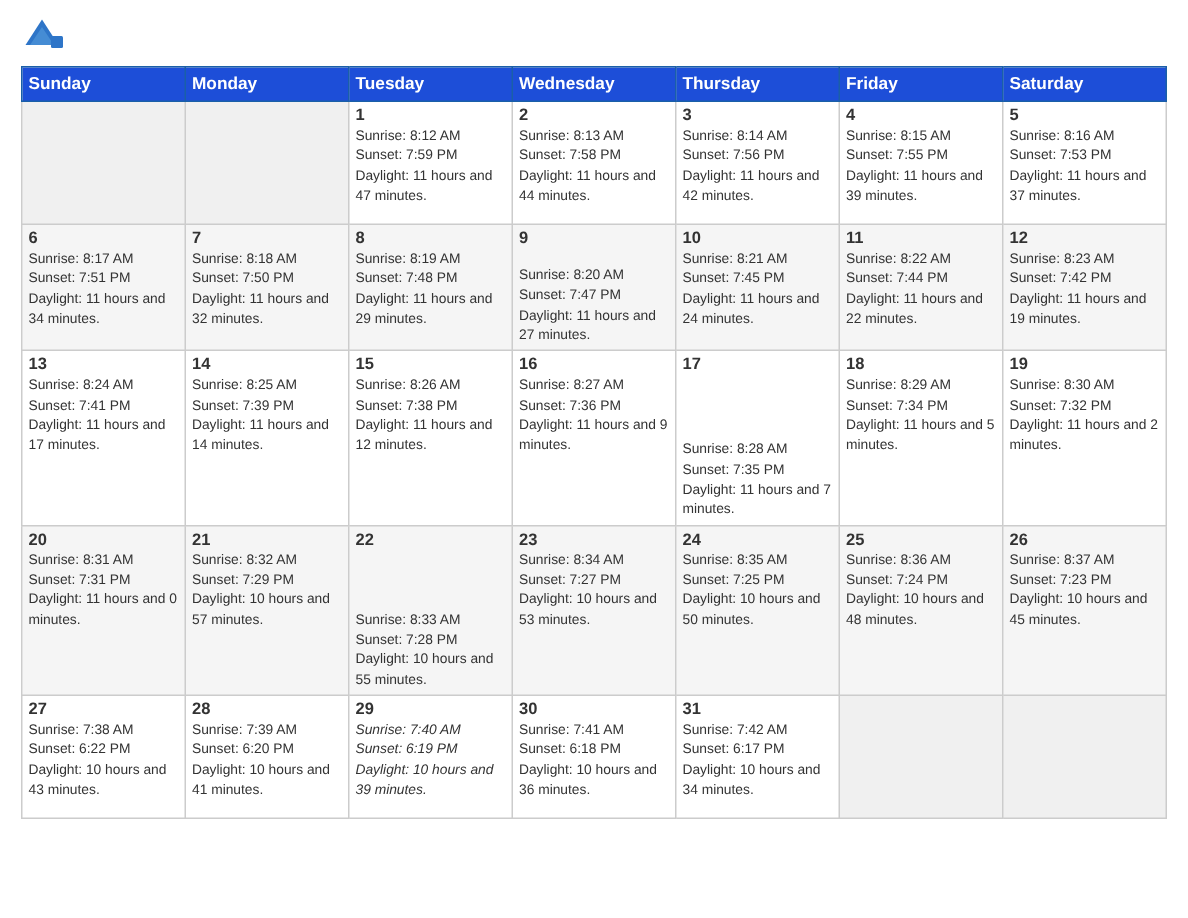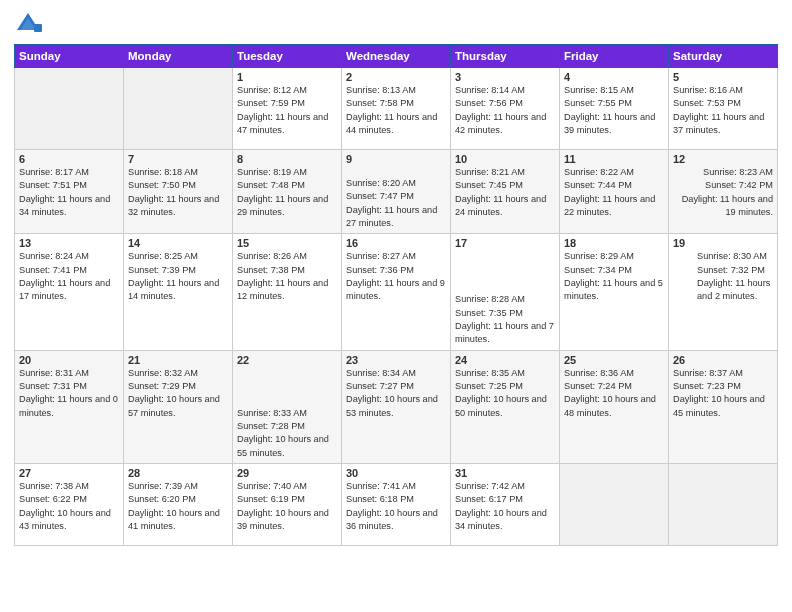--- a/index.html
+++ b/index.html
@@ -50,21 +50,21 @@
       font-size: 13px;
       color: #333;
       margin-top: 2px;
     }
     .calendar {
       width: 100%;
       border-collapse: collapse;
       table-layout: fixed;
     }
     .calendar th {
-      background: #6d28d9;
+      background: #1d4ed8;
       color: #fff;
       font-size: 11.5px;
       font-weight: bold;
       padding: 5px 4px;
       text-align: left;
       border: 1px solid #1a5fa8;
     }
     .calendar td {
       vertical-align: top;
       border: 1px solid #ccc;
@@ -192,21 +192,21 @@
 Daylight: 11 hours and 24 minutes.</div>
           </td>
           <td>
             <span class="day-num">11</span>
             <div class="day-info" style="white-space: pre-line;">Sunrise: 8:22 AM
 Sunset: 7:44 PM
 Daylight: 11 hours and 22 minutes.</div>
           </td>
           <td>
             <span class="day-num">12</span>
-            <div class="day-info" style="white-space: pre-line; text-align: right;">Sunrise: 8:23 AM
+            <div class="day-info" style="white-space: pre-line;">Sunrise: 8:23 AM
 Sunset: 7:42 PM
 Daylight: 11 hours and 19 minutes.</div>
           </td>
         </tr>
         <tr>
           <td>
             <span class="day-num">13</span>
             <div class="day-info" style="white-space: pre-line;">Sunrise: 8:24 AM
 Sunset: 7:41 PM
 Daylight: 11 hours and 17 minutes.</div>
@@ -236,21 +236,21 @@
 Daylight: 11 hours and 7 minutes.</div>
           </td>
           <td>
             <span class="day-num">18</span>
             <div class="day-info" style="white-space: pre-line;">Sunrise: 8:29 AM
 Sunset: 7:34 PM
 Daylight: 11 hours and 5 minutes.</div>
           </td>
           <td>
             <span class="day-num">19</span>
-            <div class="day-info" style="white-space: pre-line; margin-left: 24px;">Sunrise: 8:30 AM
+            <div class="day-info" style="white-space: pre-line;">Sunrise: 8:30 AM
 Sunset: 7:32 PM
 Daylight: 11 hours and 2 minutes.</div>
           </td>
         </tr>
         <tr>
           <td>
             <span class="day-num">20</span>
             <div class="day-info" style="white-space: pre-line;">Sunrise: 8:31 AM
 Sunset: 7:31 PM
 Daylight: 11 hours and 0 minutes.</div>
@@ -300,21 +300,21 @@
 Daylight: 10 hours and 43 minutes.</div>
           </td>
           <td>
             <span class="day-num">28</span>
             <div class="day-info" style="white-space: pre-line;">Sunrise: 7:39 AM
 Sunset: 6:20 PM
 Daylight: 10 hours and 41 minutes.</div>
           </td>
           <td>
             <span class="day-num">29</span>
-            <div class="day-info" style="white-space: pre-line;">Sunrise: 7:40 AM
+            <div class="day-info" style="white-space: pre-line; font-style: italic;">Sunrise: 7:40 AM
 Sunset: 6:19 PM
 Daylight: 10 hours and 39 minutes.</div>
           </td>
           <td>
             <span class="day-num">30</span>
             <div class="day-info" style="white-space: pre-line;">Sunrise: 7:41 AM
 Sunset: 6:18 PM
 Daylight: 10 hours and 36 minutes.</div>
           </td>
           <td>

